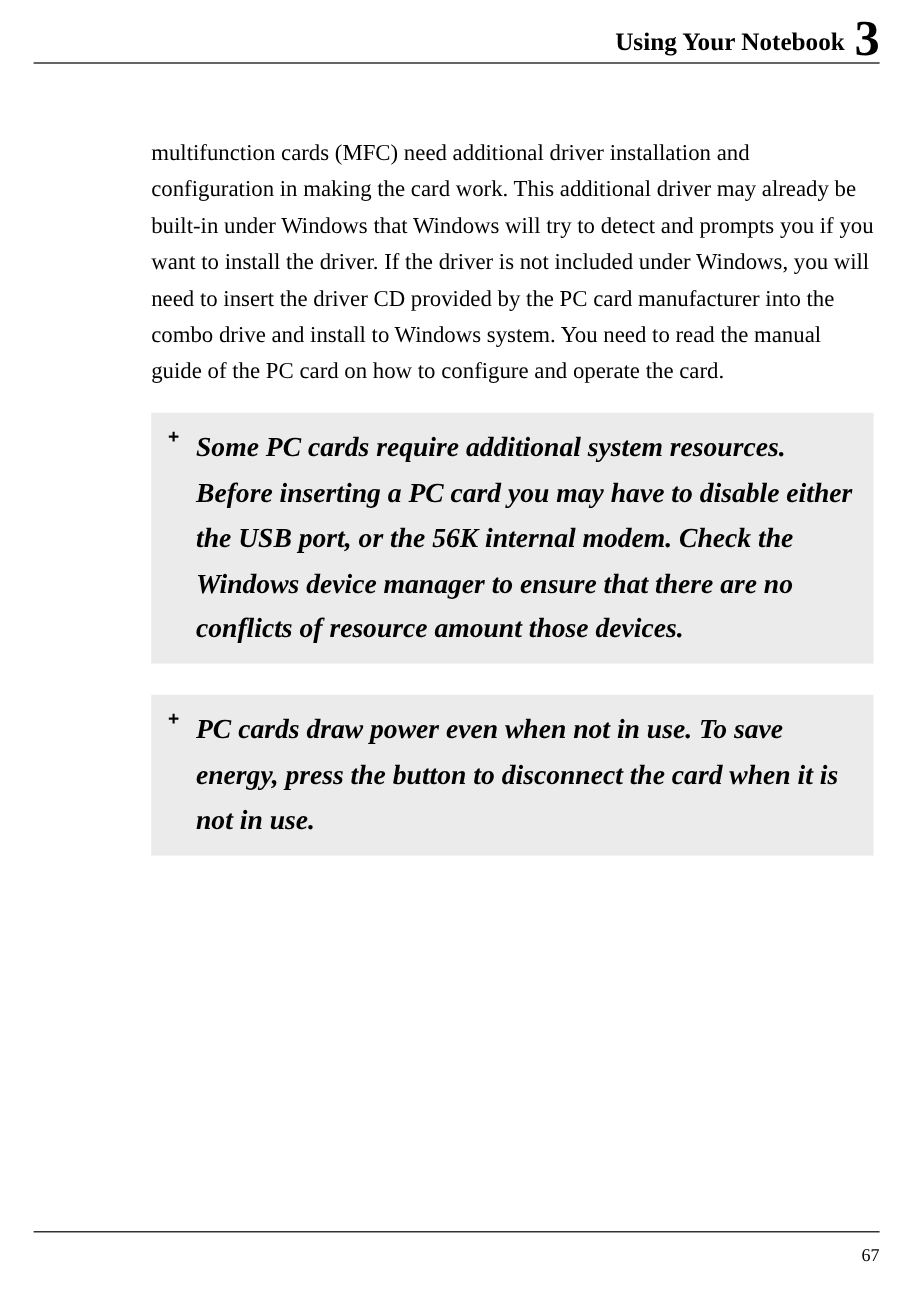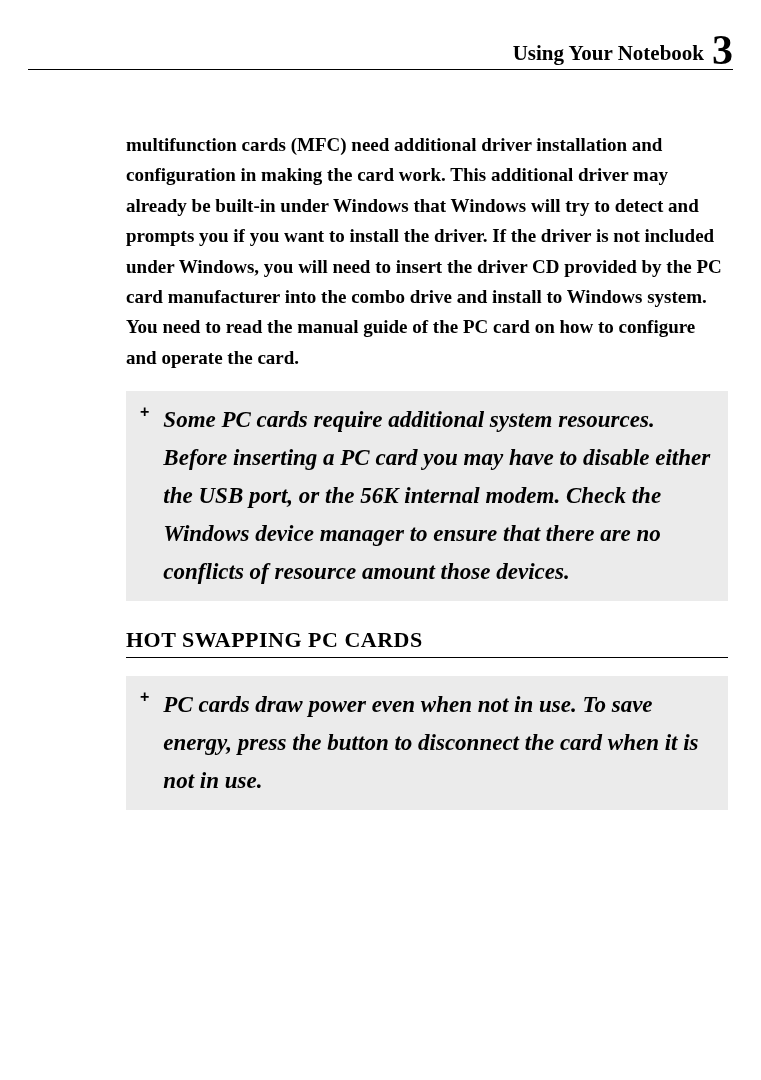--- a/index.html
+++ b/index.html
@@ -6,21 +6,21 @@
   body {
     width: 761px;
     height: 1080px;
     background: #fff;
     font-family: Garamond, Georgia, 'Times New Roman', serif;
     color: #000;
     position: relative;
     padding: 0;
   }
   .page {
-    padding: 25px 28px 0 28px;
+    padding: 8px 28px 0 28px;
     height: 100%;
     position: relative;
   }
   .header {
     text-align: right;
     border-bottom: 1.5px solid #000;
     padding-bottom: 2px;
     margin-bottom: 60px;
     display: flex;
     align-items: baseline;
@@ -41,21 +41,20 @@
   }
   .content {
     padding-left: 98px;
     padding-right: 5px;
   }
   .body-text {
     font-size: 19px;
     line-height: 1.6;
     margin-bottom: 18px;
     font-family: Garamond, Georgia, serif;
-    font-weight: bold;
   }
   .note-box {
     background: #ebebeb;
     padding: 10px 14px 10px 14px;
     margin-bottom: 26px;
     display: flex;
     gap: 14px;
   }
   .note-marker {
     font-size: 16px;
@@ -107,26 +106,28 @@
 
   <div class="content">
 
     <p class="body-text">multifunction cards (MFC) need additional driver installation and configuration in making the card work. This additional driver may already be built-in under Windows that Windows will try to detect and prompts you if you want to install the driver. If the driver is not included under Windows, you will need to insert the driver CD provided by the PC card manufacturer into the combo drive and install to Windows system. You need to read the manual guide of the PC card on how to configure and operate the card.</p>
 
     <div class="note-box">
       <span class="note-marker">+</span>
       <span class="note-text">Some PC cards require additional system resources. Before inserting a PC card you may have to disable either the USB port, or the 56K internal modem. Check the Windows device manager to ensure that there are no conflicts of resource amount those devices.</span>
     </div>
 
-    <h2 class="section-heading">
-      <span>HOT SWAPPING PC CARDS</span>
-    </h2>
 
 
     <div class="note-box">
       <span class="note-marker">+</span>
       <span class="note-text">PC cards draw power even when not in use. To save energy, press the button to disconnect the card when it is not in use.</span>
     </div>
 
   </div>
 
+  <div class="footer">
+    <div class="footer-line">
+      <span>67</span>
+    </div>
+  </div>
 
 </div>
 
 </body></html>

